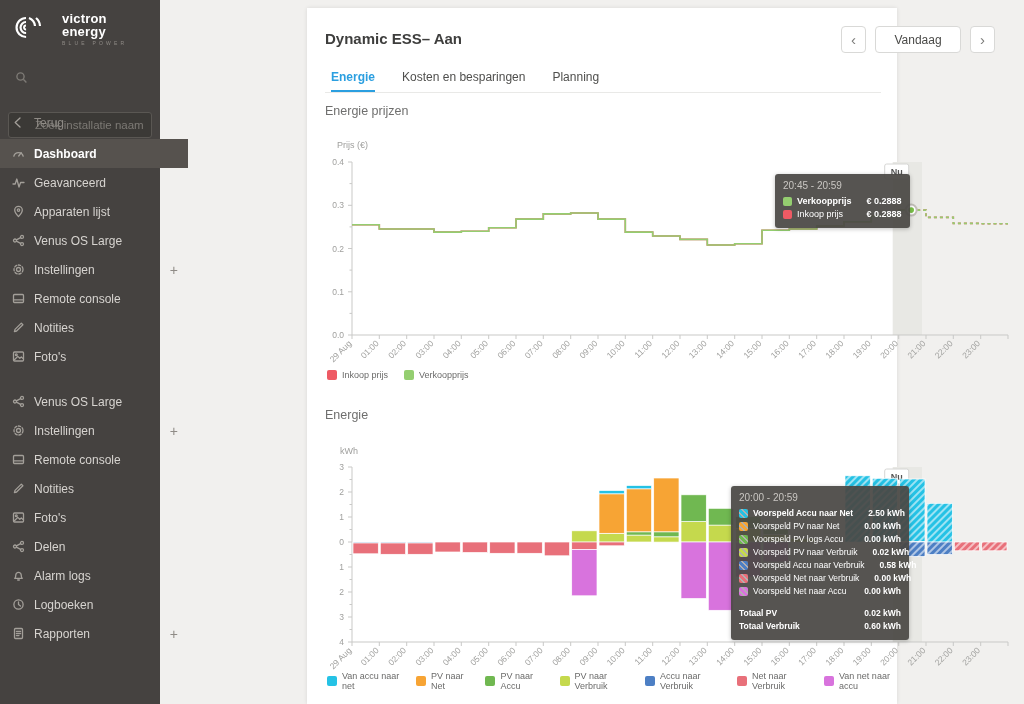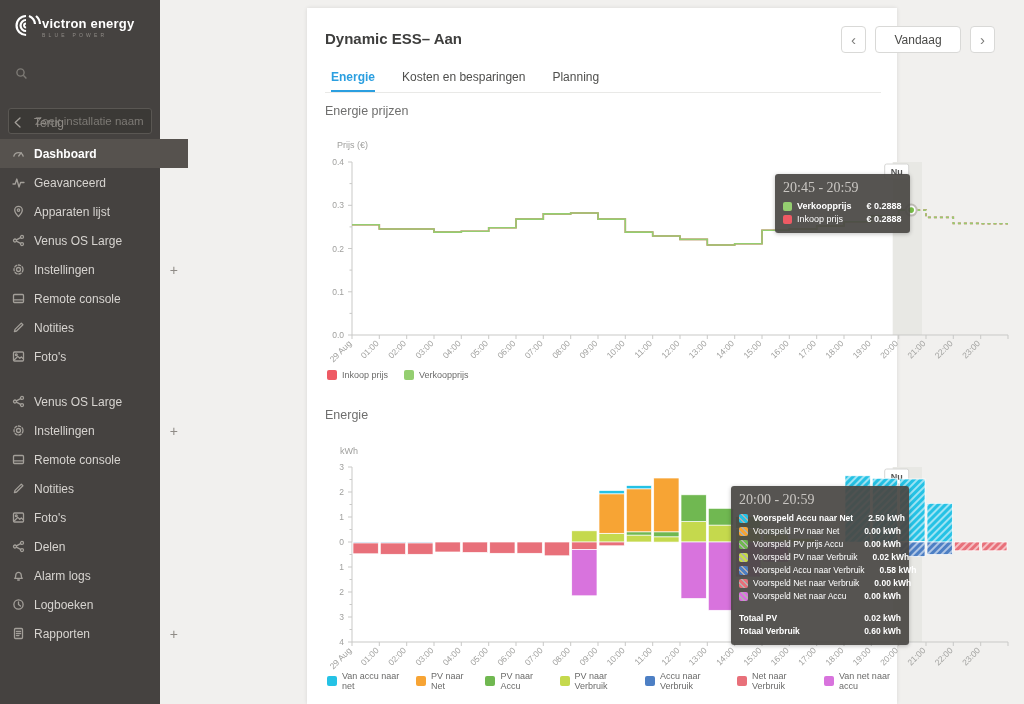--- a/index.html
+++ b/index.html
@@ -1,21 +1,21 @@
 <!DOCTYPE html>
 <html><head>
 <meta charset="utf-8">
 <style>
   html,body{margin:0;padding:0;}
   body{font-family:"Liberation Sans","DejaVu Sans",sans-serif;-webkit-font-smoothing:antialiased;}
   .page{position:relative;width:1024px;height:704px;background:#f1f0ee;overflow:hidden;}
 
   
   .sidebar{position:absolute;left:0;top:0;width:160px;height:704px;background:#454240;z-index:2;}
-  .logo{display:flex;align-items:center;gap:0;padding:12px 9px 10px 12px;cursor:pointer;}
+  .logo{display:flex;align-items:center;gap:20px;padding:12px 9px 10px 12px;cursor:pointer;}
   .logo-title{color:#fff;font-size:13px;font-weight:bold;letter-spacing:.2px;line-height:13px;}
   .logo-sub{color:#8f8b86;font-size:5px;letter-spacing:3.2px;margin-top:2px;}
   .search{position:relative;margin:8px 8px 0 8px;}
   .search input{width:100%;box-sizing:border-box;background:#3b3936;border:1px solid #5a5753;border-radius:3px;height:26px;padding:0 8px 0 26px;color:#c9c6c2;font-size:11.5px;outline:none;margin-top:48px;}
   .search input::placeholder{color:#7d7a75;}
   .search .sic{position:absolute;left:7px;top:6px;}
   nav{position:absolute;left:0;top:100px;width:188px;}
   .nav-group{margin-top:0;}
   .nav-group.g1{margin-top:8px;margin-bottom:2px;}
   .nav-group.g3{margin-top:16px;}
@@ -45,21 +45,21 @@
   .c1{top:125px;} .c2{top:430px;}
   .legend{position:absolute;left:20px;display:flex;gap:16px;align-items:center;}
   .l1{top:362px;} .l2{top:663px;}
   .legend .li{display:flex;align-items:center;gap:5px;font-size:9px;color:#6b6b6a;cursor:pointer;}
   .legend .sw{width:10px;height:10px;border-radius:2px;flex:none;}
 
   
   .tooltip{position:absolute;background:rgba(73,71,68,.93);border-radius:3px;color:#fff;padding:6px 8px 7px 8px;z-index:5;box-shadow:0 1px 4px rgba(0,0,0,.25);}
   .tt1{left:468px;top:166px;}
   .tt2{left:424px;top:478px;width:162px;}
-  .tt-time{font-size:14px;color:#c9c6c2;margin-bottom:4px;font-family:Liberation Serif, serif;}
+  .tt-time{font-size:10px;color:#c9c6c2;margin-bottom:4px;}
   .tt-row{display:flex;align-items:center;gap:5px;font-size:9px;line-height:13px;white-space:nowrap;}
   .tt2 .tt-row{font-size:8.5px;}
   .tt-row .sw{width:9px;height:9px;border-radius:2px;flex:none;}
   .tt-row .val{margin-left:auto;font-weight:bold;padding-left:10px;}
   .tt-row.bold .lab{font-weight:bold;}
   .tt-spacer{height:9px;}
 </style>
 </head>
 <body>
 
@@ -567,21 +567,21 @@
             <span class="lab">Voorspeld Accu naar Net</span>
             <span class="val">2.50 kWh</span>
           </div>
           <div class="tt-row">
             <span class="sw" style="background: repeating-linear-gradient(45deg, rgb(247, 164, 52) 0px, rgb(247, 164, 52) 3px, rgba(255, 255, 255, 0.55) 3px, rgba(255, 255, 255, 0.55) 4.5px);"></span>
             <span class="lab">Voorspeld PV naar Net</span>
             <span class="val">0.00 kWh</span>
           </div>
           <div class="tt-row">
             <span class="sw" style="background: repeating-linear-gradient(45deg, rgb(112, 184, 81) 0px, rgb(112, 184, 81) 3px, rgba(255, 255, 255, 0.55) 3px, rgba(255, 255, 255, 0.55) 4.5px);"></span>
-            <span class="lab">Voorspeld PV prijs Accu</span>
+            <span class="lab">Voorspeld PV logs Accu</span>
             <span class="val">0.00 kWh</span>
           </div>
           <div class="tt-row">
             <span class="sw" style="background: repeating-linear-gradient(45deg, rgb(197, 217, 77) 0px, rgb(197, 217, 77) 3px, rgba(255, 255, 255, 0.55) 3px, rgba(255, 255, 255, 0.55) 4.5px);"></span>
             <span class="lab">Voorspeld PV naar Verbruik</span>
             <span class="val">0.02 kWh</span>
           </div>
           <div class="tt-row">
             <span class="sw" style="background: repeating-linear-gradient(45deg, rgb(77, 127, 196) 0px, rgb(77, 127, 196) 3px, rgba(255, 255, 255, 0.55) 3px, rgba(255, 255, 255, 0.55) 4.5px);"></span>
             <span class="lab">Voorspeld Accu naar Verbruik</span>

